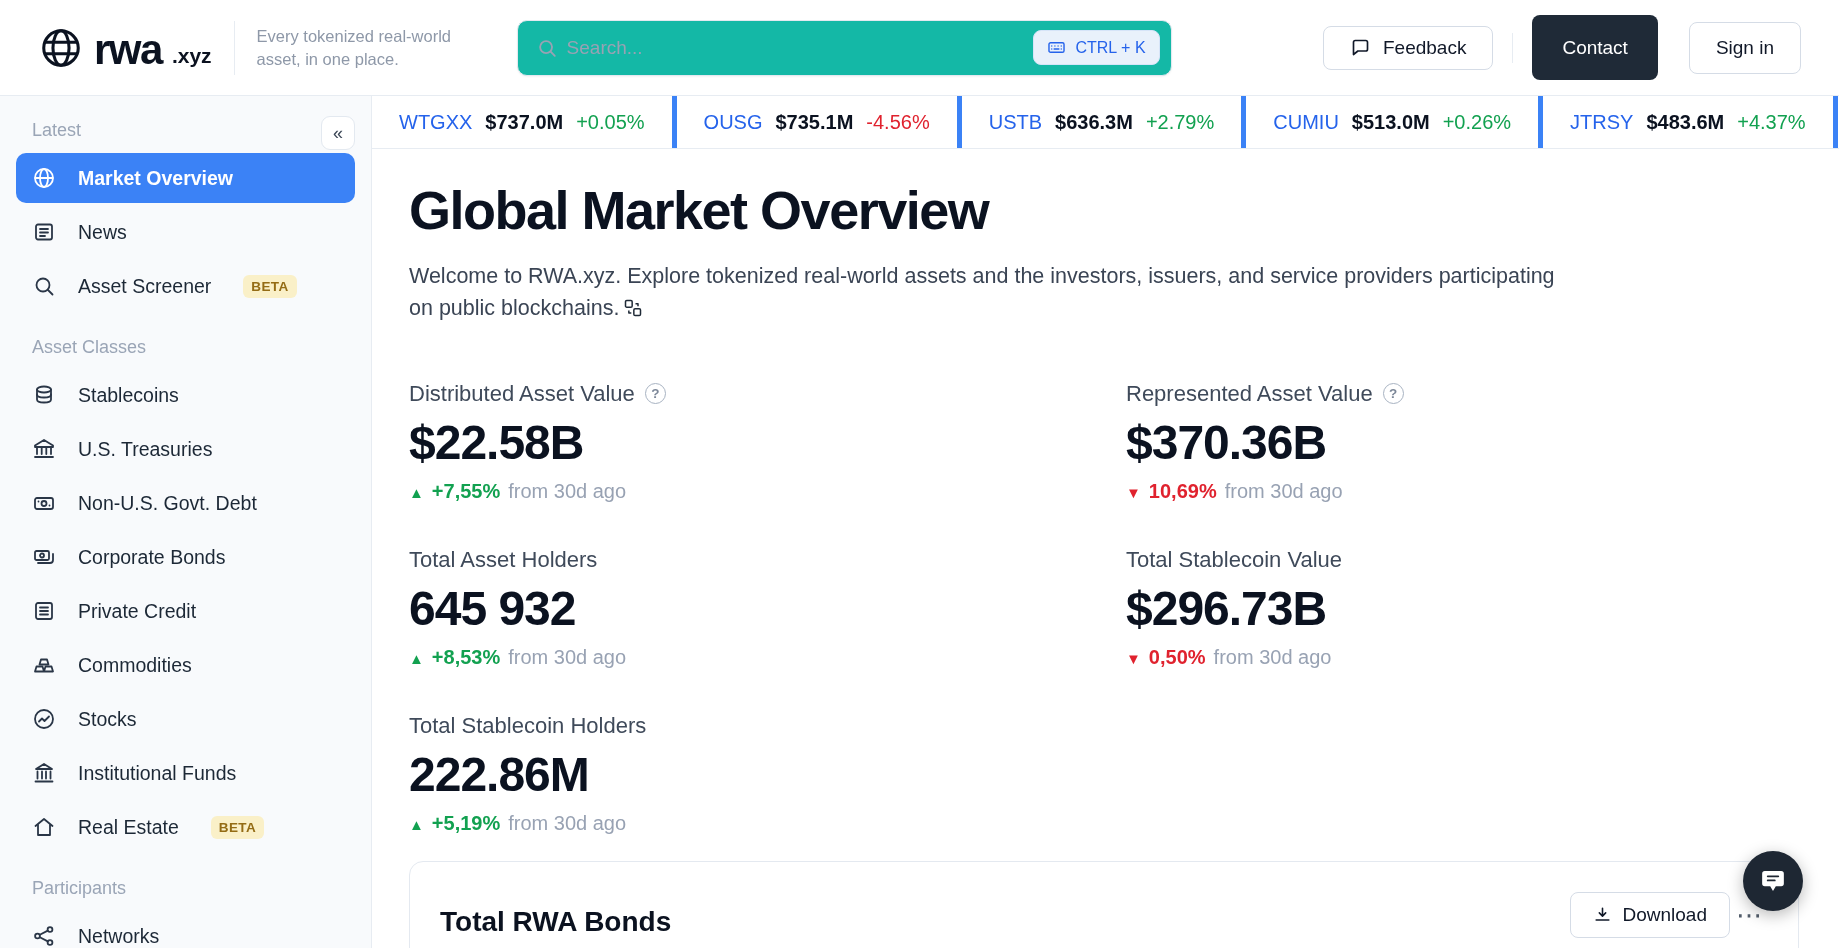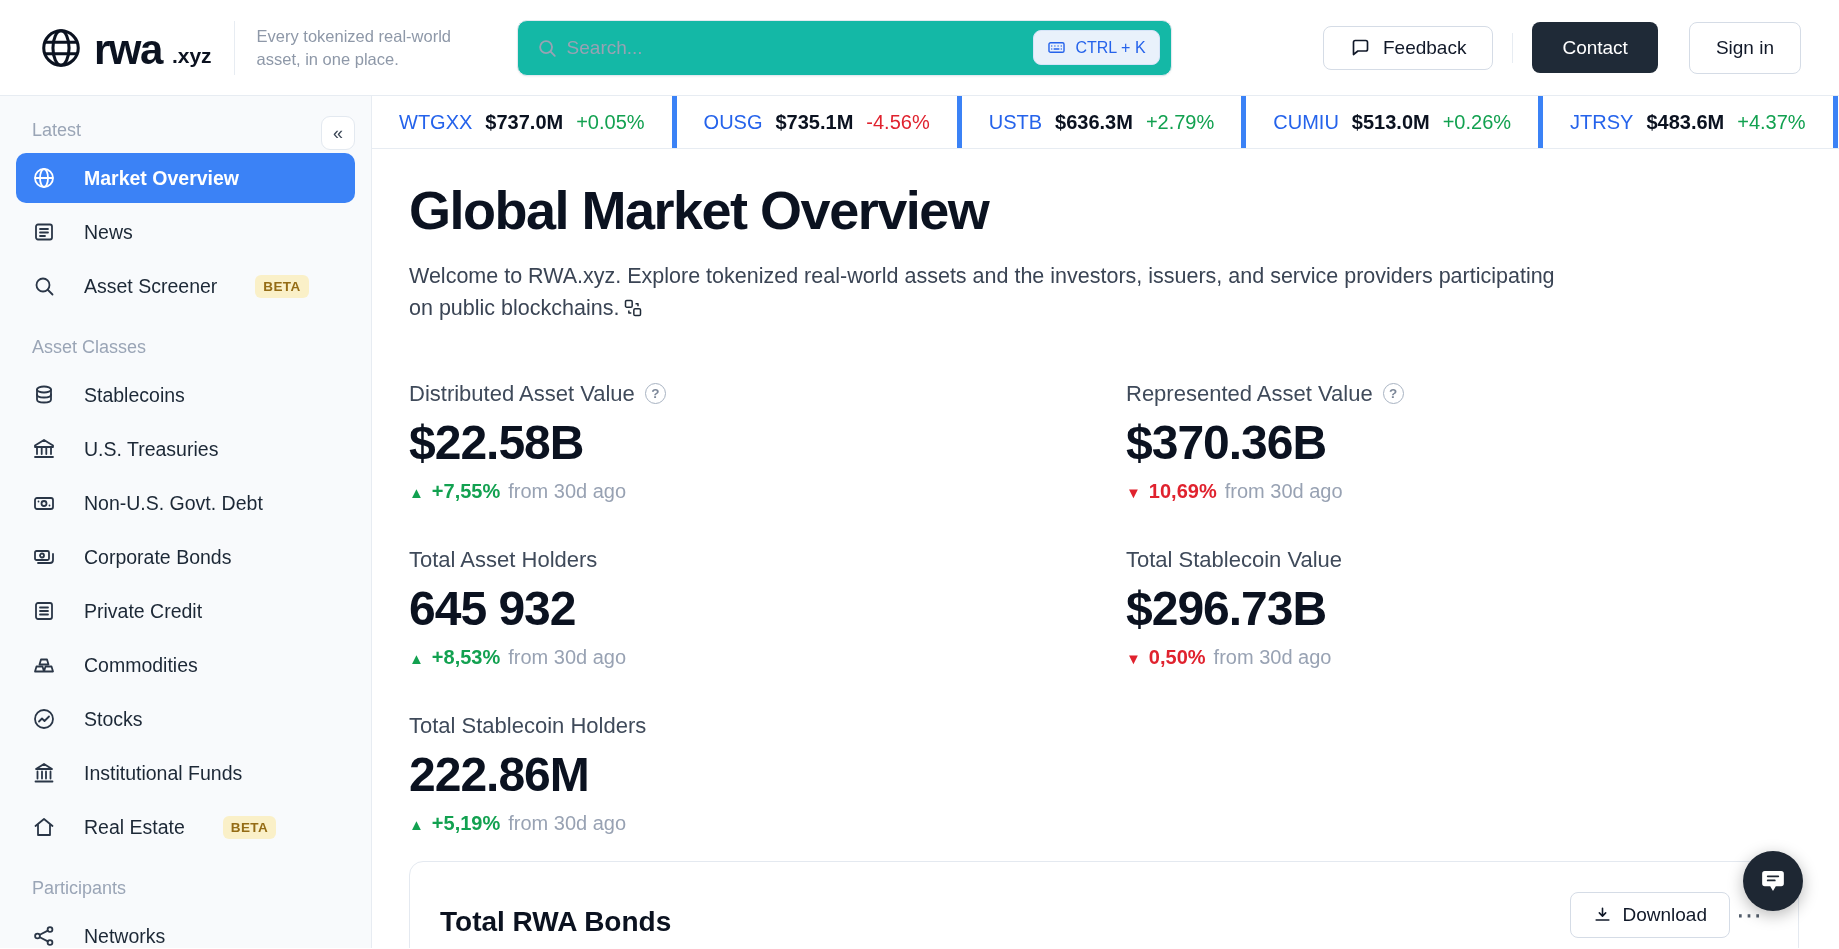--- a/index.html
+++ b/index.html
@@ -57,21 +57,21 @@
   .btn { font-family: "Liberation Sans", sans-serif; cursor: pointer; }
   .btn-feedback {
     display: flex; align-items: center; gap: 12px;
     height: 44px; padding: 0 26px;
     background: #fff; border: 1px solid #d5dce6; border-radius: 8px;
     font-size: 19px; font-weight: 500; color: #101828;
   }
   .feedback-icon { width: 21px; height: 21px; color: #101828; }
   .actions-divider { width: 1px; height: 30px; background: #e7ecf2; }
   .btn-contact {
-    height: 51px; padding: 0 30px;
+    height: 65px; padding: 0 30px;
     background: #1f2a37; border: none; border-radius: 8px;
     font-size: 19px; font-weight: 500; color: #fff;
   }
   .btn-signin {
     height: 52px; padding: 0 26px;
     background: #fff; border: 1px solid #d5dce6; border-radius: 8px;
     font-size: 19px; font-weight: 500; color: #101828;
     margin-left: 12px;
   }
 
@@ -95,21 +95,21 @@
     font-size: 18px; line-height: 1;
     display: flex; align-items: center; justify-content: center;
     cursor: pointer;
   }
   .side-section-label {
     font-size: 18px; color: #9aa5b6;
     margin: 6px 16px 12px 24px;
   }
   .side-section-label.later { margin-top: 26px; }
   .side-item {
-    display: flex; align-items: center; gap: 28px;
+    display: flex; align-items: center; gap: 22px;
     height: 50px; margin: 4px 8px; padding: 0 14px 0 16px;
     border-radius: 10px;
     font-size: 19.5px; font-weight: 500; color: #1c2836;
     cursor: pointer; white-space: nowrap;
   }
   .side-icon { width: 24px; height: 24px; color: #2a3647; }
   .side-item.active { background: #3b82f6; color: #fff; font-weight: 600; }
   .side-item.active .side-icon { color: #fff; }
   .beta-badge {
     margin-left: 10px;

